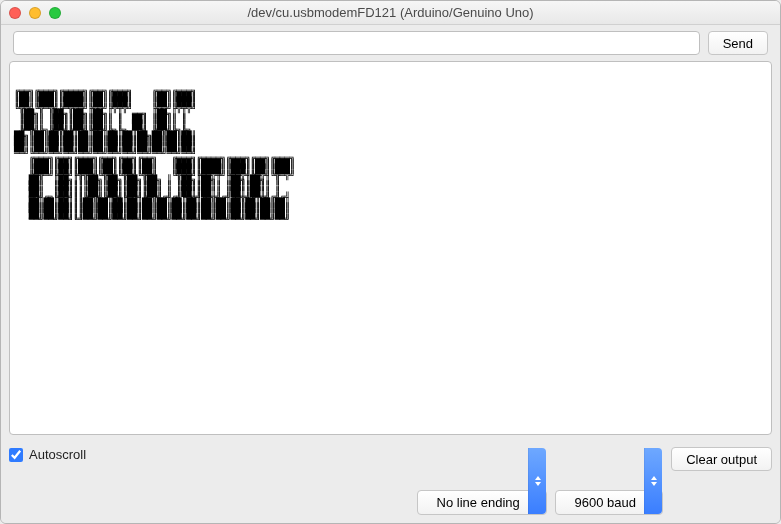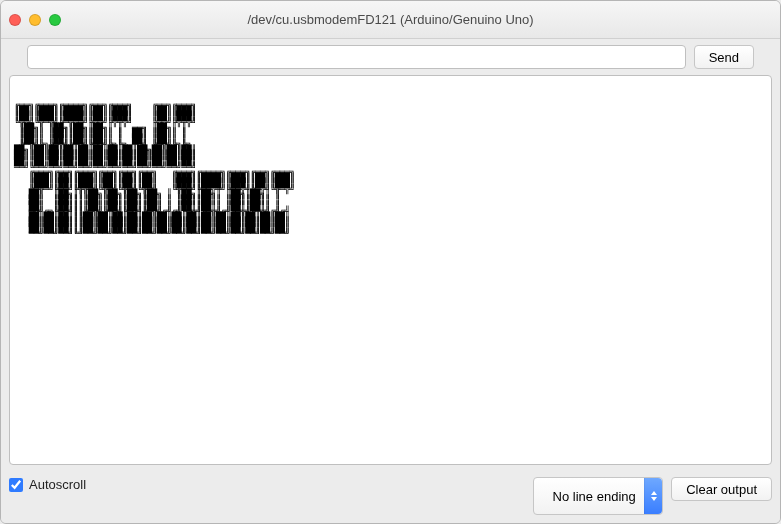--- a/index.html
+++ b/index.html
@@ -8,21 +8,21 @@
   background: #ececec;
   width: 781px;
   height: 524px;
   overflow: hidden;
   display: flex;
   flex-direction: column;
   border: 1px solid #b5b5b5;
   border-radius: 6px;
 }
 .titlebar {
-  height: 38px;
+  height: 24px;
   background: linear-gradient(#f6f6f6, #e8e8e8);
   border-bottom: 1px solid #d0d0d0;
   display: flex;
   align-items: center;
   padding: 0 8px;
   position: relative;
 }
 .traffic { display: flex; gap: 8px; }
 .traffic .dot {
   width: 12px; height: 12px; border-radius: 50%;
@@ -32,21 +32,21 @@
 .dot.min   { background: #ffbd2e; }
 .dot.max   { background: #28c940; }
 .titlebar .title {
   position: absolute; left: 0; right: 0;
   text-align: center;
   font-size: 13px;
   color: #4a4a4a;
   pointer-events: none;
 }
 .toolbar {
-  padding: 6px 26px;
+  padding: 6px 12px;
   display: flex;
   gap: 8px;
   background: #ececec;
 }
 .input-line {
   flex: 1;
   height: 24px;
   border: 1px solid #bfbfbf;
   border-radius: 4px;
   background: #fff;
@@ -100,28 +100,29 @@
   align-items: center;
   gap: 6px;
   font-size: 13px;
   color: #222;
 }
 .autoscroll input { width: 14px; height: 14px; accent-color: #2f7bff; }
 .spacer { flex: 1; }
 .select {
   appearance: none;
   -webkit-appearance: none;
-  height: 38px;
+  height: 25px;
   font-size: 13px;
   padding: 0 26px 0 18px;
   border: 1px solid #c6c6c6;
   border-radius: 4px;
   background: linear-gradient(#ffffff, #f2f2f2);
   cursor: pointer;
   text-align: center;
+  margin-top: 43px;
 }
 .select-wrap {
   position: relative;
   display: inline-block;
 }
 .select-caps {
   position: absolute;
   right: 1px; top: 1px; bottom: 1px;
   width: 18px;
   border-left: 1px solid rgba(0,0,0,0.05);
@@ -193,14 +194,20 @@
     <input type="checkbox" checked="" style="">
     <span>Autoscroll</span>
   </label>
   <div class="spacer"></div>
   <div class="select-wrap">
     <select class="select">
       <option>No line ending</option>
     </select>
     <span class="select-caps"></span>
   </div>
+  <div class="select-wrap">
+    <select class="select">
+      <option>9600 baud</option>
+    </select>
+    <span class="select-caps"></span>
+  </div>
   <button class="btn">Clear output</button>
 </div>
 
 </body></html>

